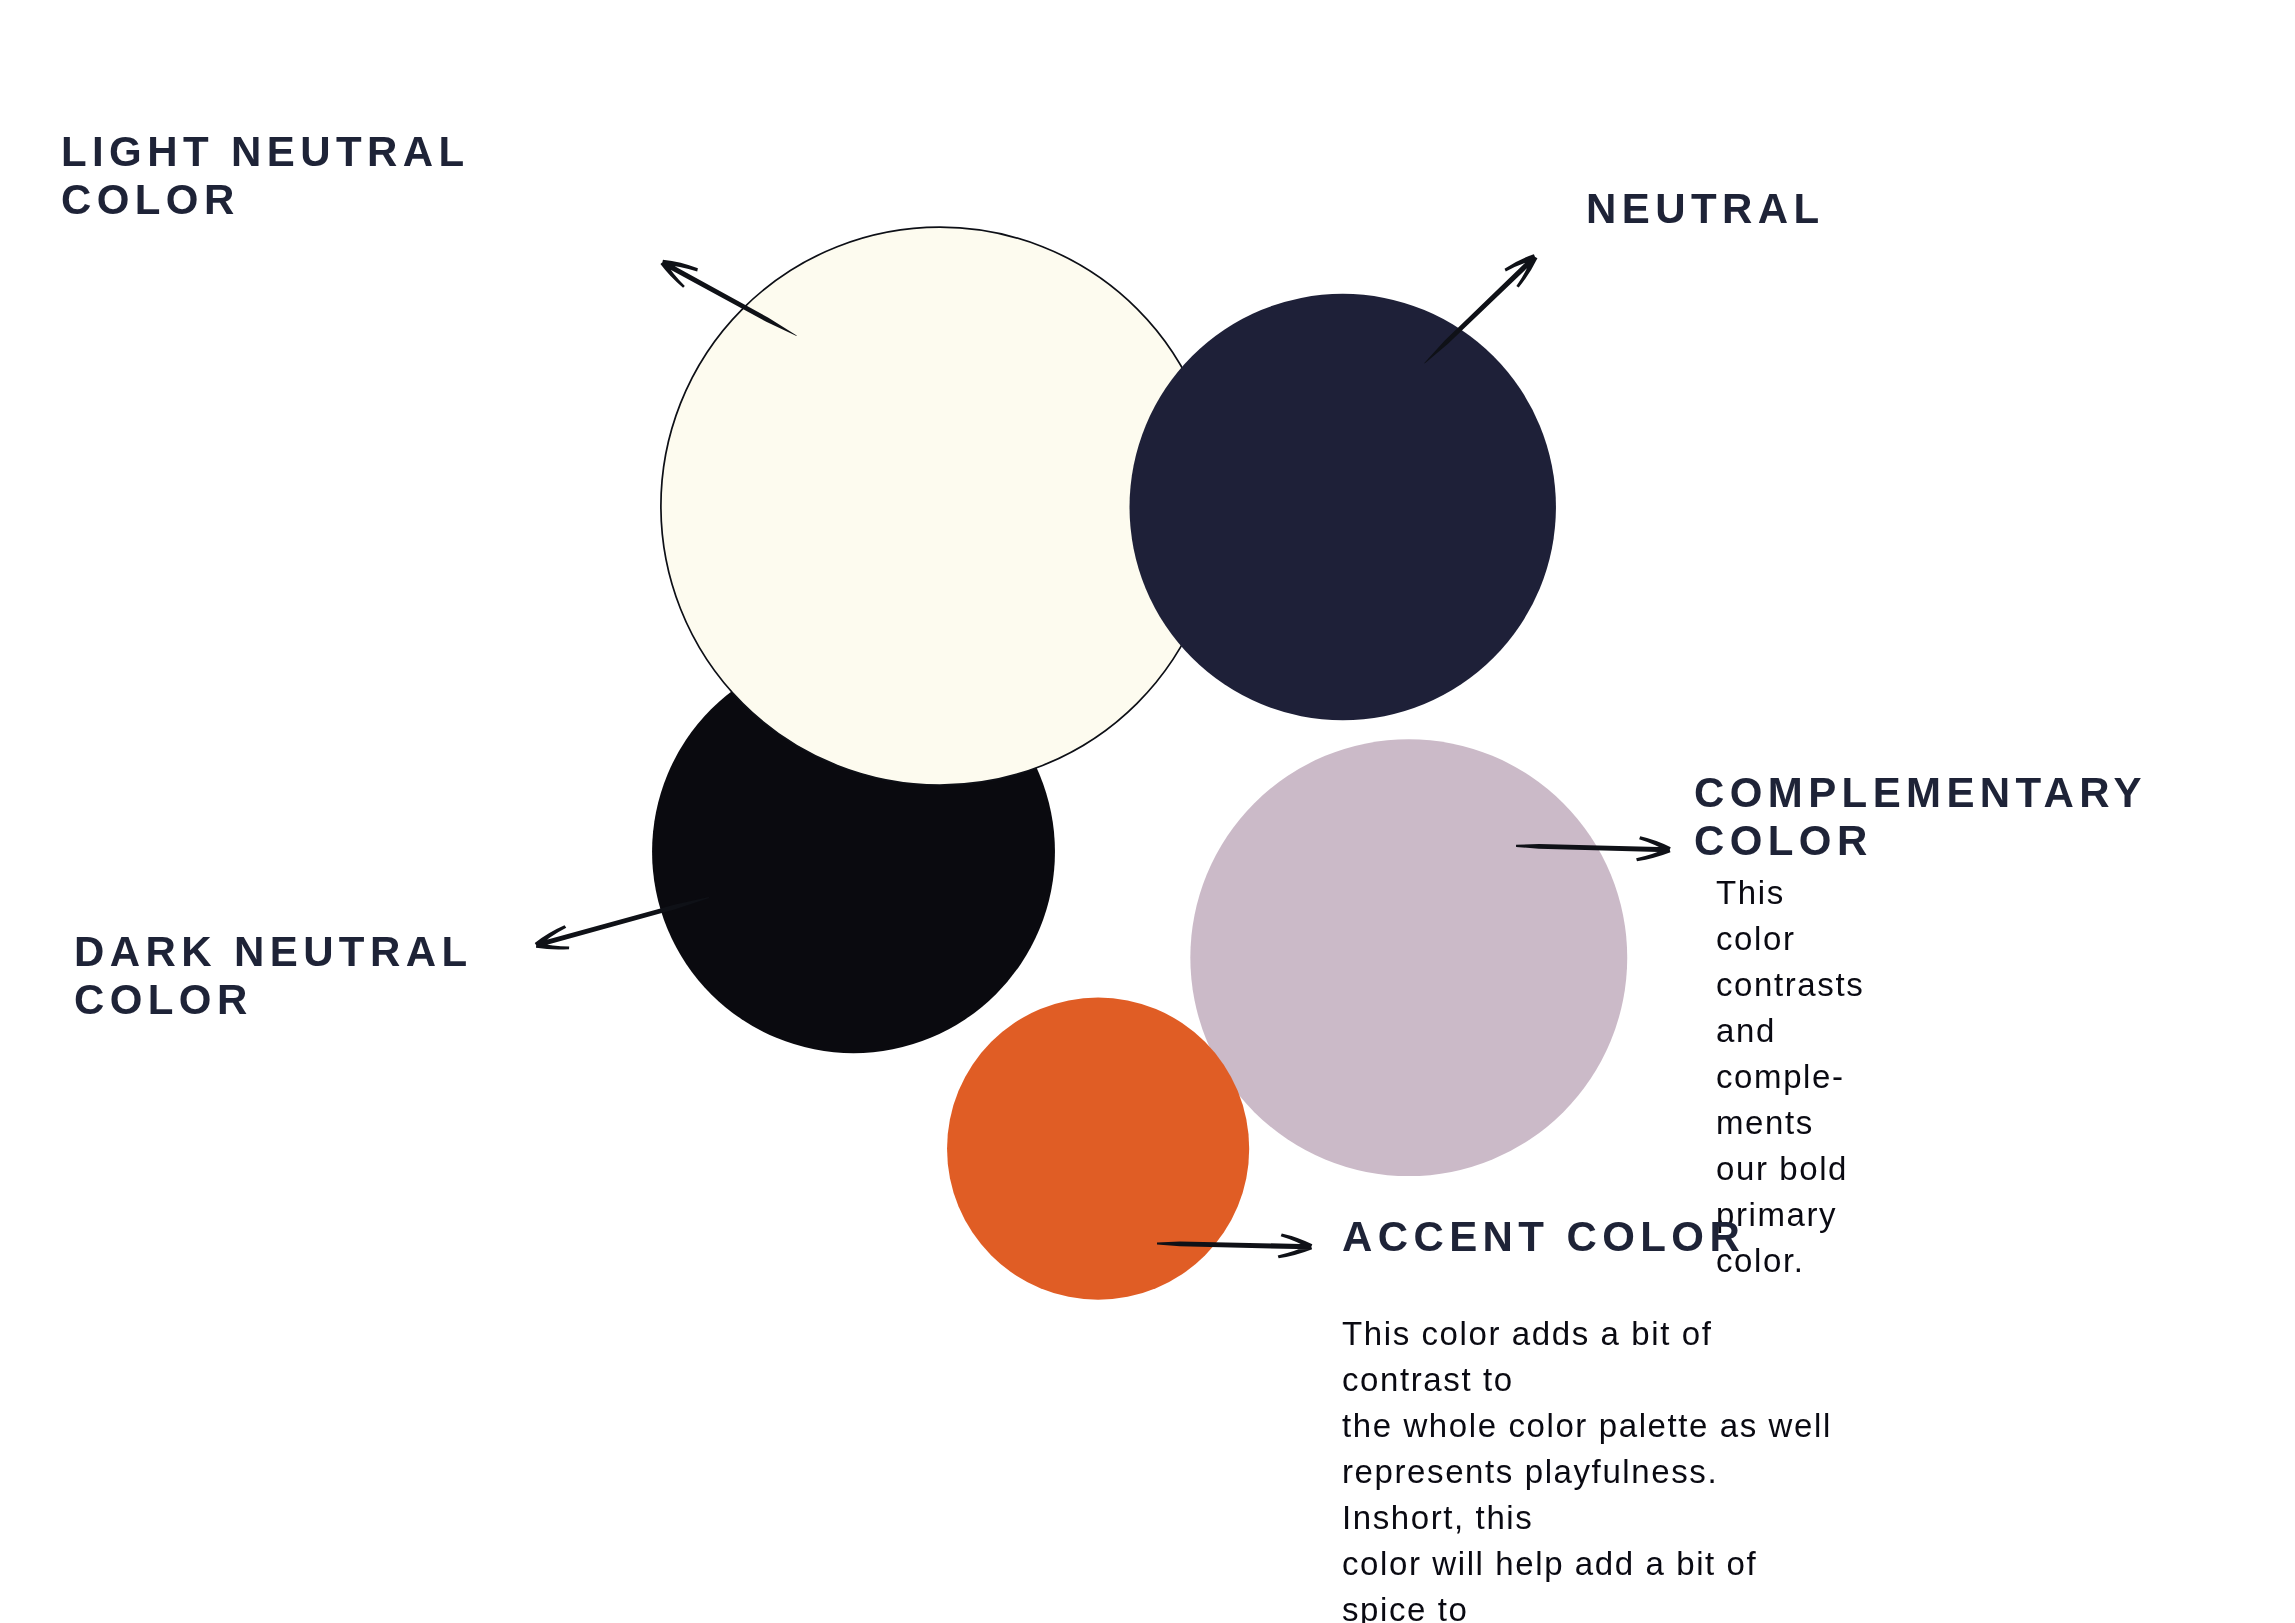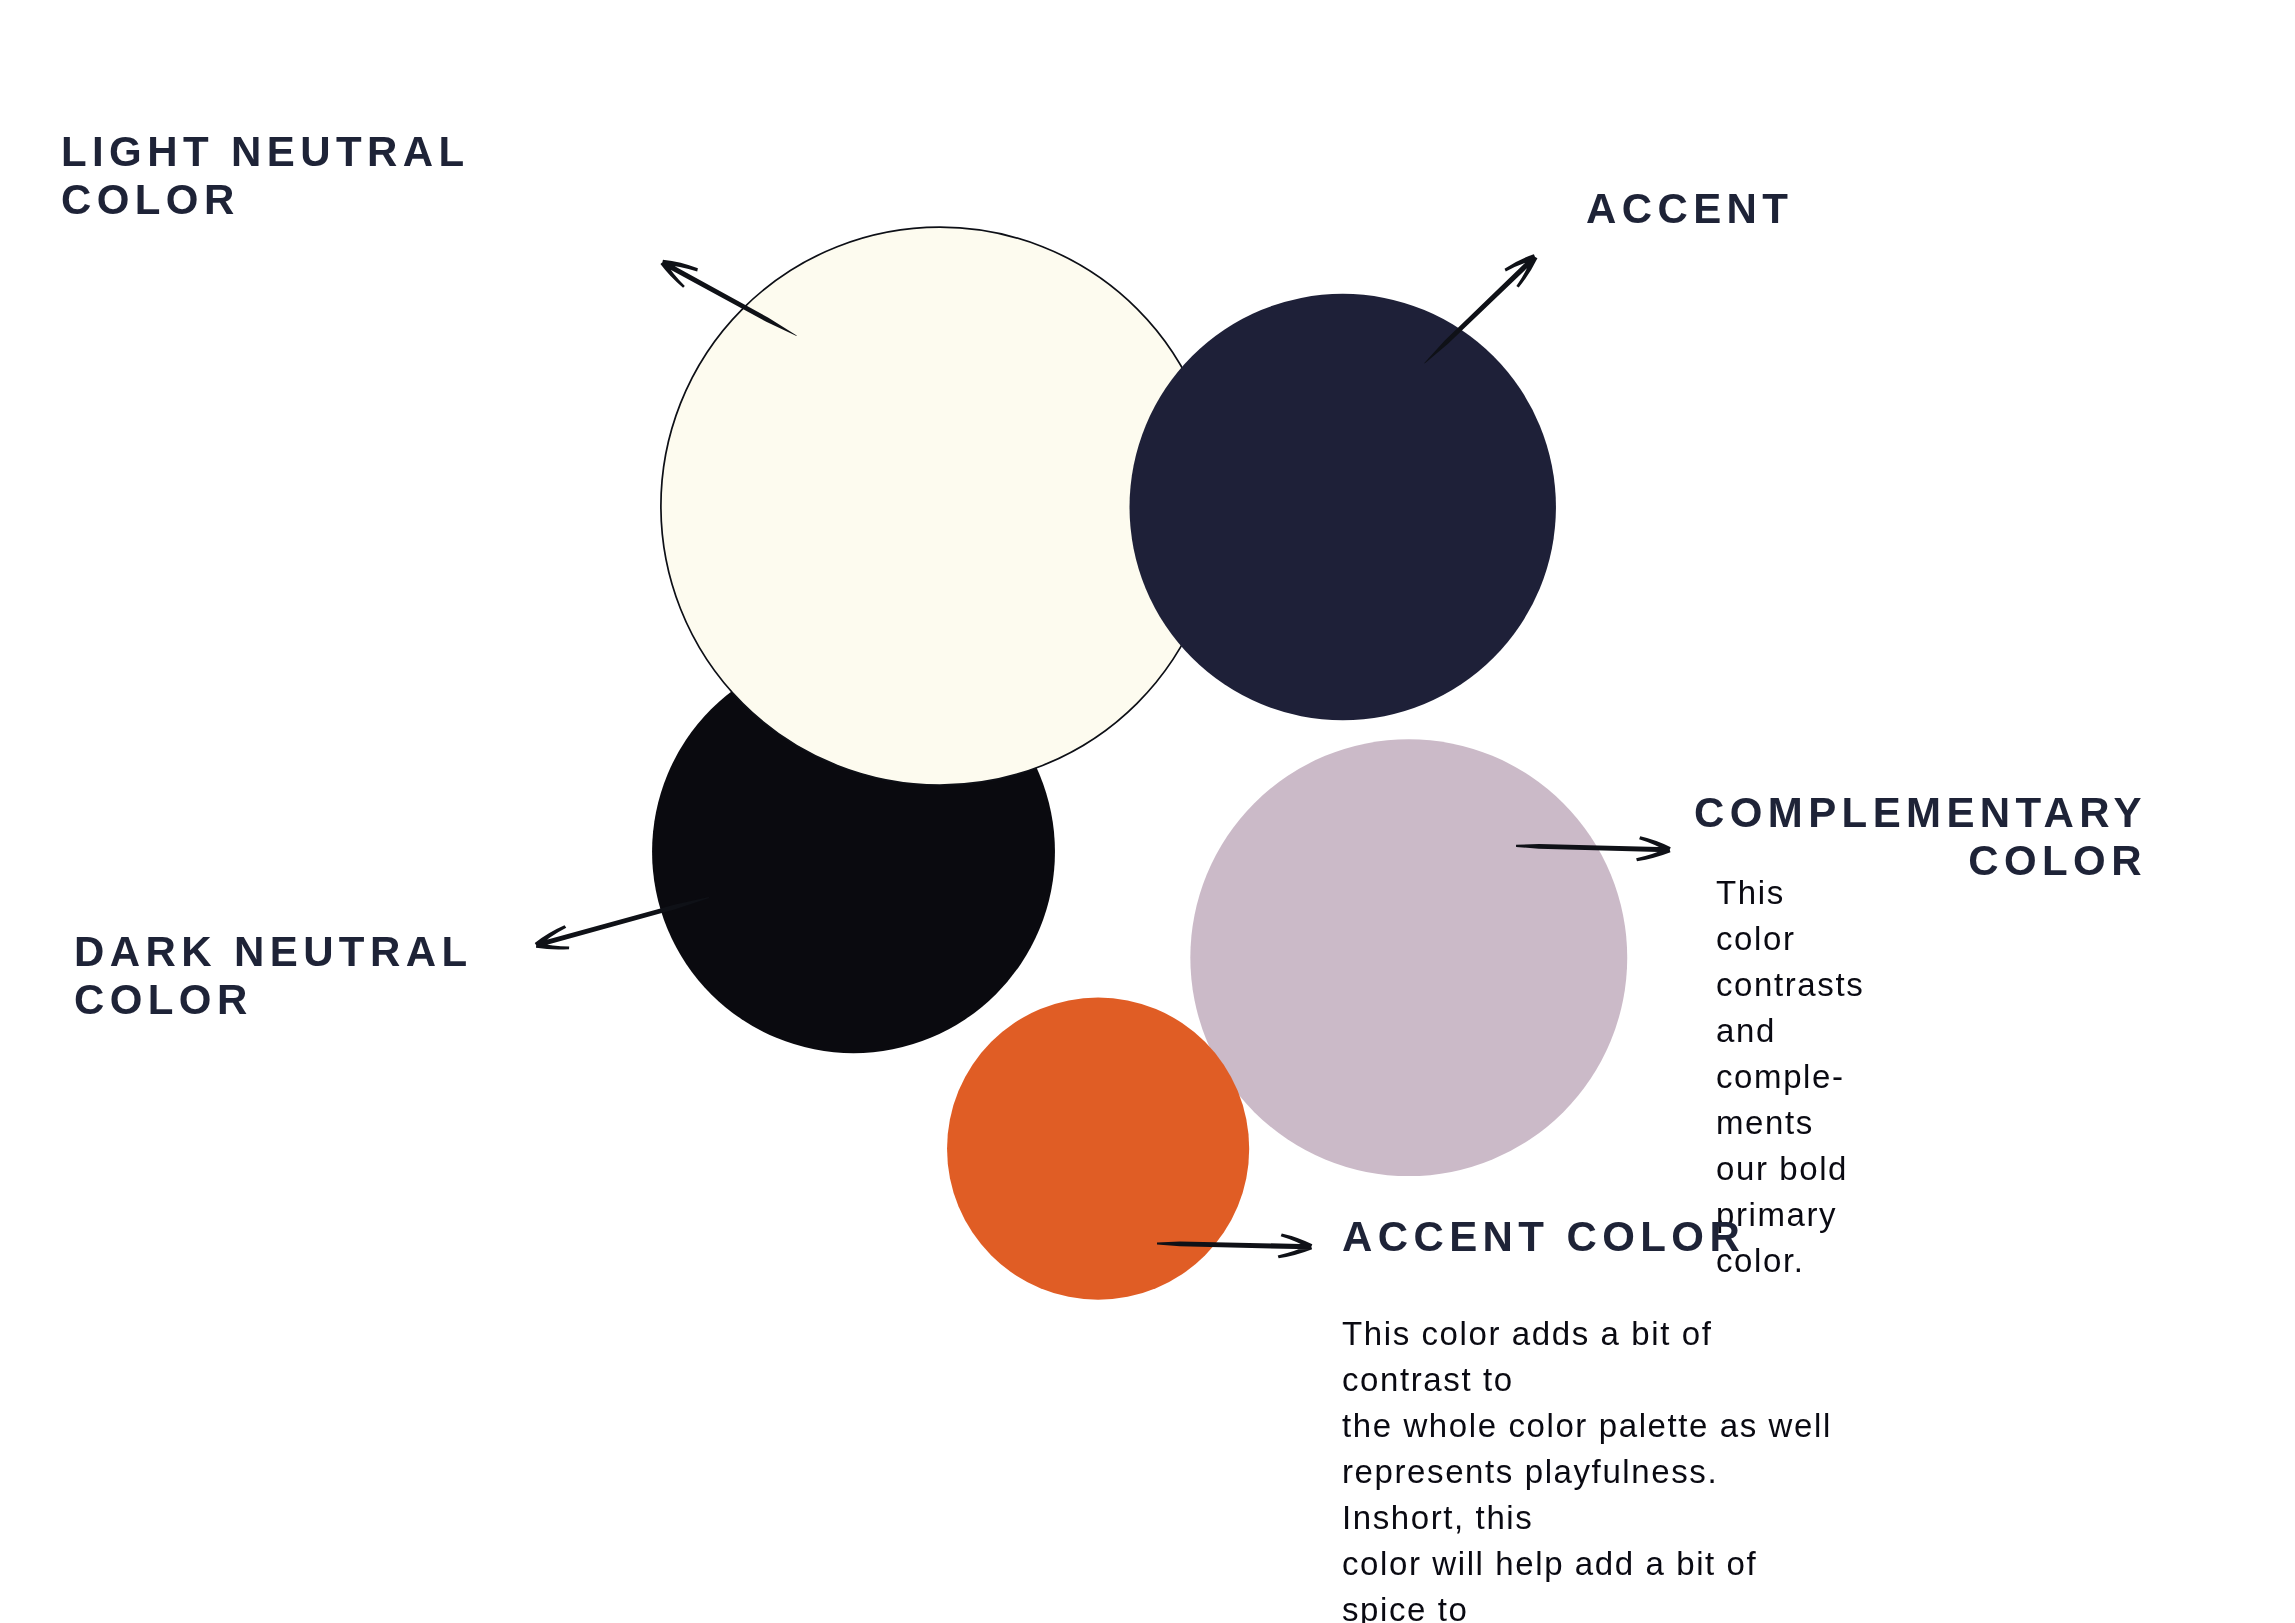--- a/index.html
+++ b/index.html
@@ -54,29 +54,29 @@
       <path d="M 2006.5 1902.3 Q 1984.2 1891.2 1959.8 1885.7 L 1958.1 1890.0 Q 1981.9 1897.0 2003.5 1909.7 Z M 2003.8 1902.2 Q 1979.6 1913.6 1953.6 1919.3 L 1955.0 1923.7 Q 1981.4 1919.6 2006.2 1909.8 Z M 2003.1 1902.0 L 1804.2 1898.0 L 1769.0 1899.4 L 1769.0 1902.6 L 1804.0 1905.4 L 2002.9 1910.0 Z"></path>
     </g>
   </svg>
 
   <div class="block" style="left:61px;top:128px;">
     <h2 class="h">LIGHT NEUTRAL
 COLOR</h2>
   </div>
 
   <div class="block" style="left:1586px;top:185px;">
-    <h2 class="h">ACCENT</h2>
+    <h2 class="h">NEUTRAL</h2>
   </div>
 
   <div class="block" style="left:74px;top:928px;">
     <h2 class="h">DARK NEUTRAL
 COLOR</h2>
   </div>
 
-  <div class="block" style="left:1694px;top:789px;text-align:right;">
+  <div class="block" style="left:1694px;top:769px;">
     <h2 class="h">COMPLEMENTARY
 COLOR</h2>
   </div>
   <div class="block" style="left:1696px;top:870px;margin-left:20px;">
     <p class="p">This color contrasts and comple-
 ments our bold primary color.</p>
   </div>
 
   <div class="block" style="left:1342px;top:1311px;">
     <p class="p">This color adds a bit of contrast to

